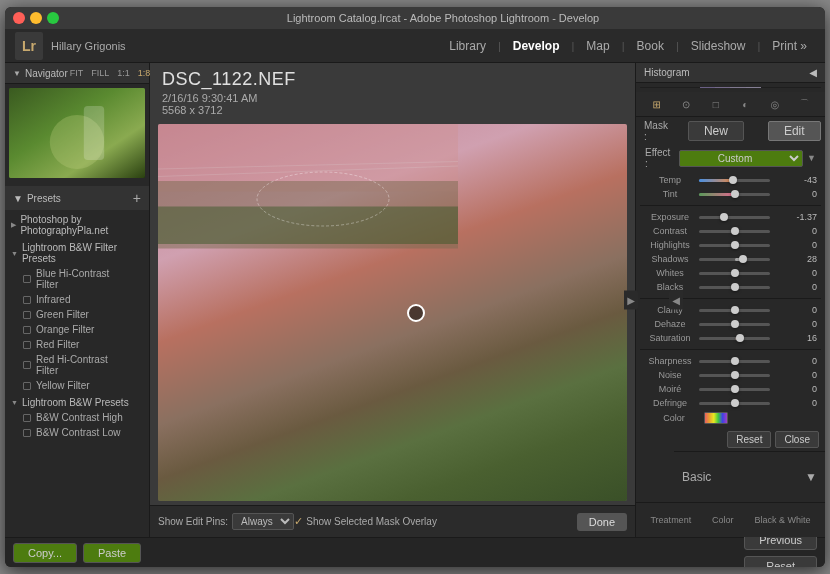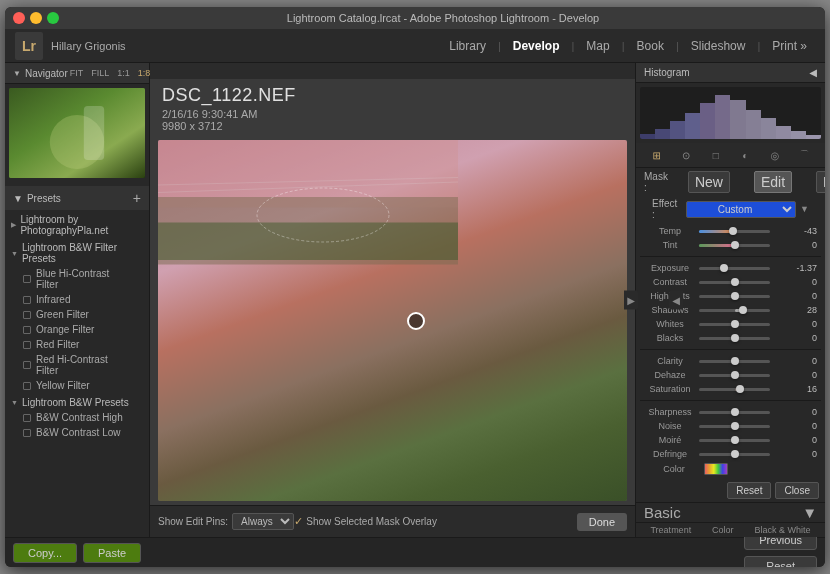--- a/index.html
+++ b/index.html
@@ -205,21 +205,20 @@
       margin-right: 5px;
       flex-shrink: 0;
       border-radius: 1px;
     }
     
     .center-panel {
       flex: 1;
       display: flex;
       flex-direction: column;
       background: #3a3a3a;
-      margin-top: 16px;
     }
     .image-info {
       padding: 6px 12px 4px;
       background: #3a3a3a;
     }
     .image-filename {
       font-size: 18px;
       color: #e0e0e0;
       font-weight: 300;
       letter-spacing: 0.5px;
@@ -425,46 +424,46 @@
       color: #aaa;
     }
     .mask-btns {
       display: flex;
       gap: 4px;
     }
     .mask-btn {
       background: #3a3a3a;
       color: #ccc;
       border: 1px solid #555;
-      padding: 2px 6px;
+      padding: 2px 15px;
       border-radius: 2px;
-      font-size: 14px;
+      font-size: 12px;
       cursor: pointer;
       margin-left: 20px;
     }
     .mask-btn.active {
       background: #555;
       border-color: #777;
     }
     .effect-row {
       display: flex;
       align-items: center;
-      padding: 2px 16px;
+      padding: 2px 9px;
       gap: 4px;
     }
     .effect-label {
       font-size: 10px;
       color: #aaa;
       width: 30px;
       flex-shrink: 0;
     }
     .effect-value {
       font-size: 10px;
       color: #ccc;
-      background: #1d4ed8;
+      background: #4d7c0f;
       border: 1px solid #555;
       padding: 1px 6px;
       border-radius: 2px;
       flex: 1;
       text-align: center;
     }
     .slider-section {
       padding: 2px 4px;
     }
     .slider-row {
@@ -527,29 +526,30 @@
       border: 1px solid #555;
       padding: 2px 8px;
       border-radius: 2px;
       font-size: 10px;
       cursor: pointer;
     }
     .basic-row {
       display: flex;
       justify-content: space-between;
       align-items: center;
-      padding: 1px 8px;
-      font-size: 15px;
+      padding: 18px 8px;
+      font-size: 12px;
       color: #aaa;
       border-top: 1px solid #1a1a1a;
+      margin-left: 38px;
     }
     .panel-tabs-row {
       display: flex;
       justify-content: space-around;
-      padding: 0 4px;
+      padding: 10px 4px;
       border-top: 1px solid #1a1a1a;
       font-size: 9px;
       color: #888;
     }
     .panel-tab {
       cursor: pointer;
       padding: 2px 4px;
     }
     .collapse-arrow {
       position: absolute;
@@ -661,21 +661,21 @@
         <div class="presets-header">
           <div style="display:flex;align-items:center;gap:4px;">
             <span>▼</span>
             <span>Presets</span>
           </div>
           <span class="presets-add">+</span>
         </div>
         <div class="preset-group">
           <div class="preset-group-header">
             <span class="arrow">▶</span>
-            <span>Lightroom by PhotographyPla.net</span>
+            <span>Photoshop by PhotographyPla.net</span>
           </div>
         </div>
         <div class="preset-group">
           <div class="preset-group-header">
             <span class="arrow">▼</span>
             <span>Lightroom B&amp;W Filter Presets</span>
           </div>
           <div class="preset-item">
               <span class="preset-icon"></span>
               <span>Blue Hi-Contrast Filter</span>
@@ -721,21 +721,21 @@
         </div>
       </div>
     </div>
 
     <div class="collapse-arrow">◀</div>
 
     <div class="center-panel">
       <div class="image-info">
         <div class="image-filename">DSC_1122.NEF</div>
         <div class="image-meta">2/16/16 9:30:41 AM</div>
-        <div class="image-dims">9980 x 3712</div>
+        <div class="image-dims">5568 x 3712</div>
       </div>
       <div class="image-canvas">
         <div class="image-preview">
           <svg class="image-lines" xmlns="http://www.w3.org/2000/svg">
 
             <rect width="100%" height="45%" fill="#d09090" opacity="0.4"></rect>
 
             <rect y="38%" width="100%" height="45%" fill="#7a6a50" opacity="0.5"></rect>
 
             <rect y="55%" width="100%" height="25%" fill="#3a5828" opacity="0.5"></rect>

